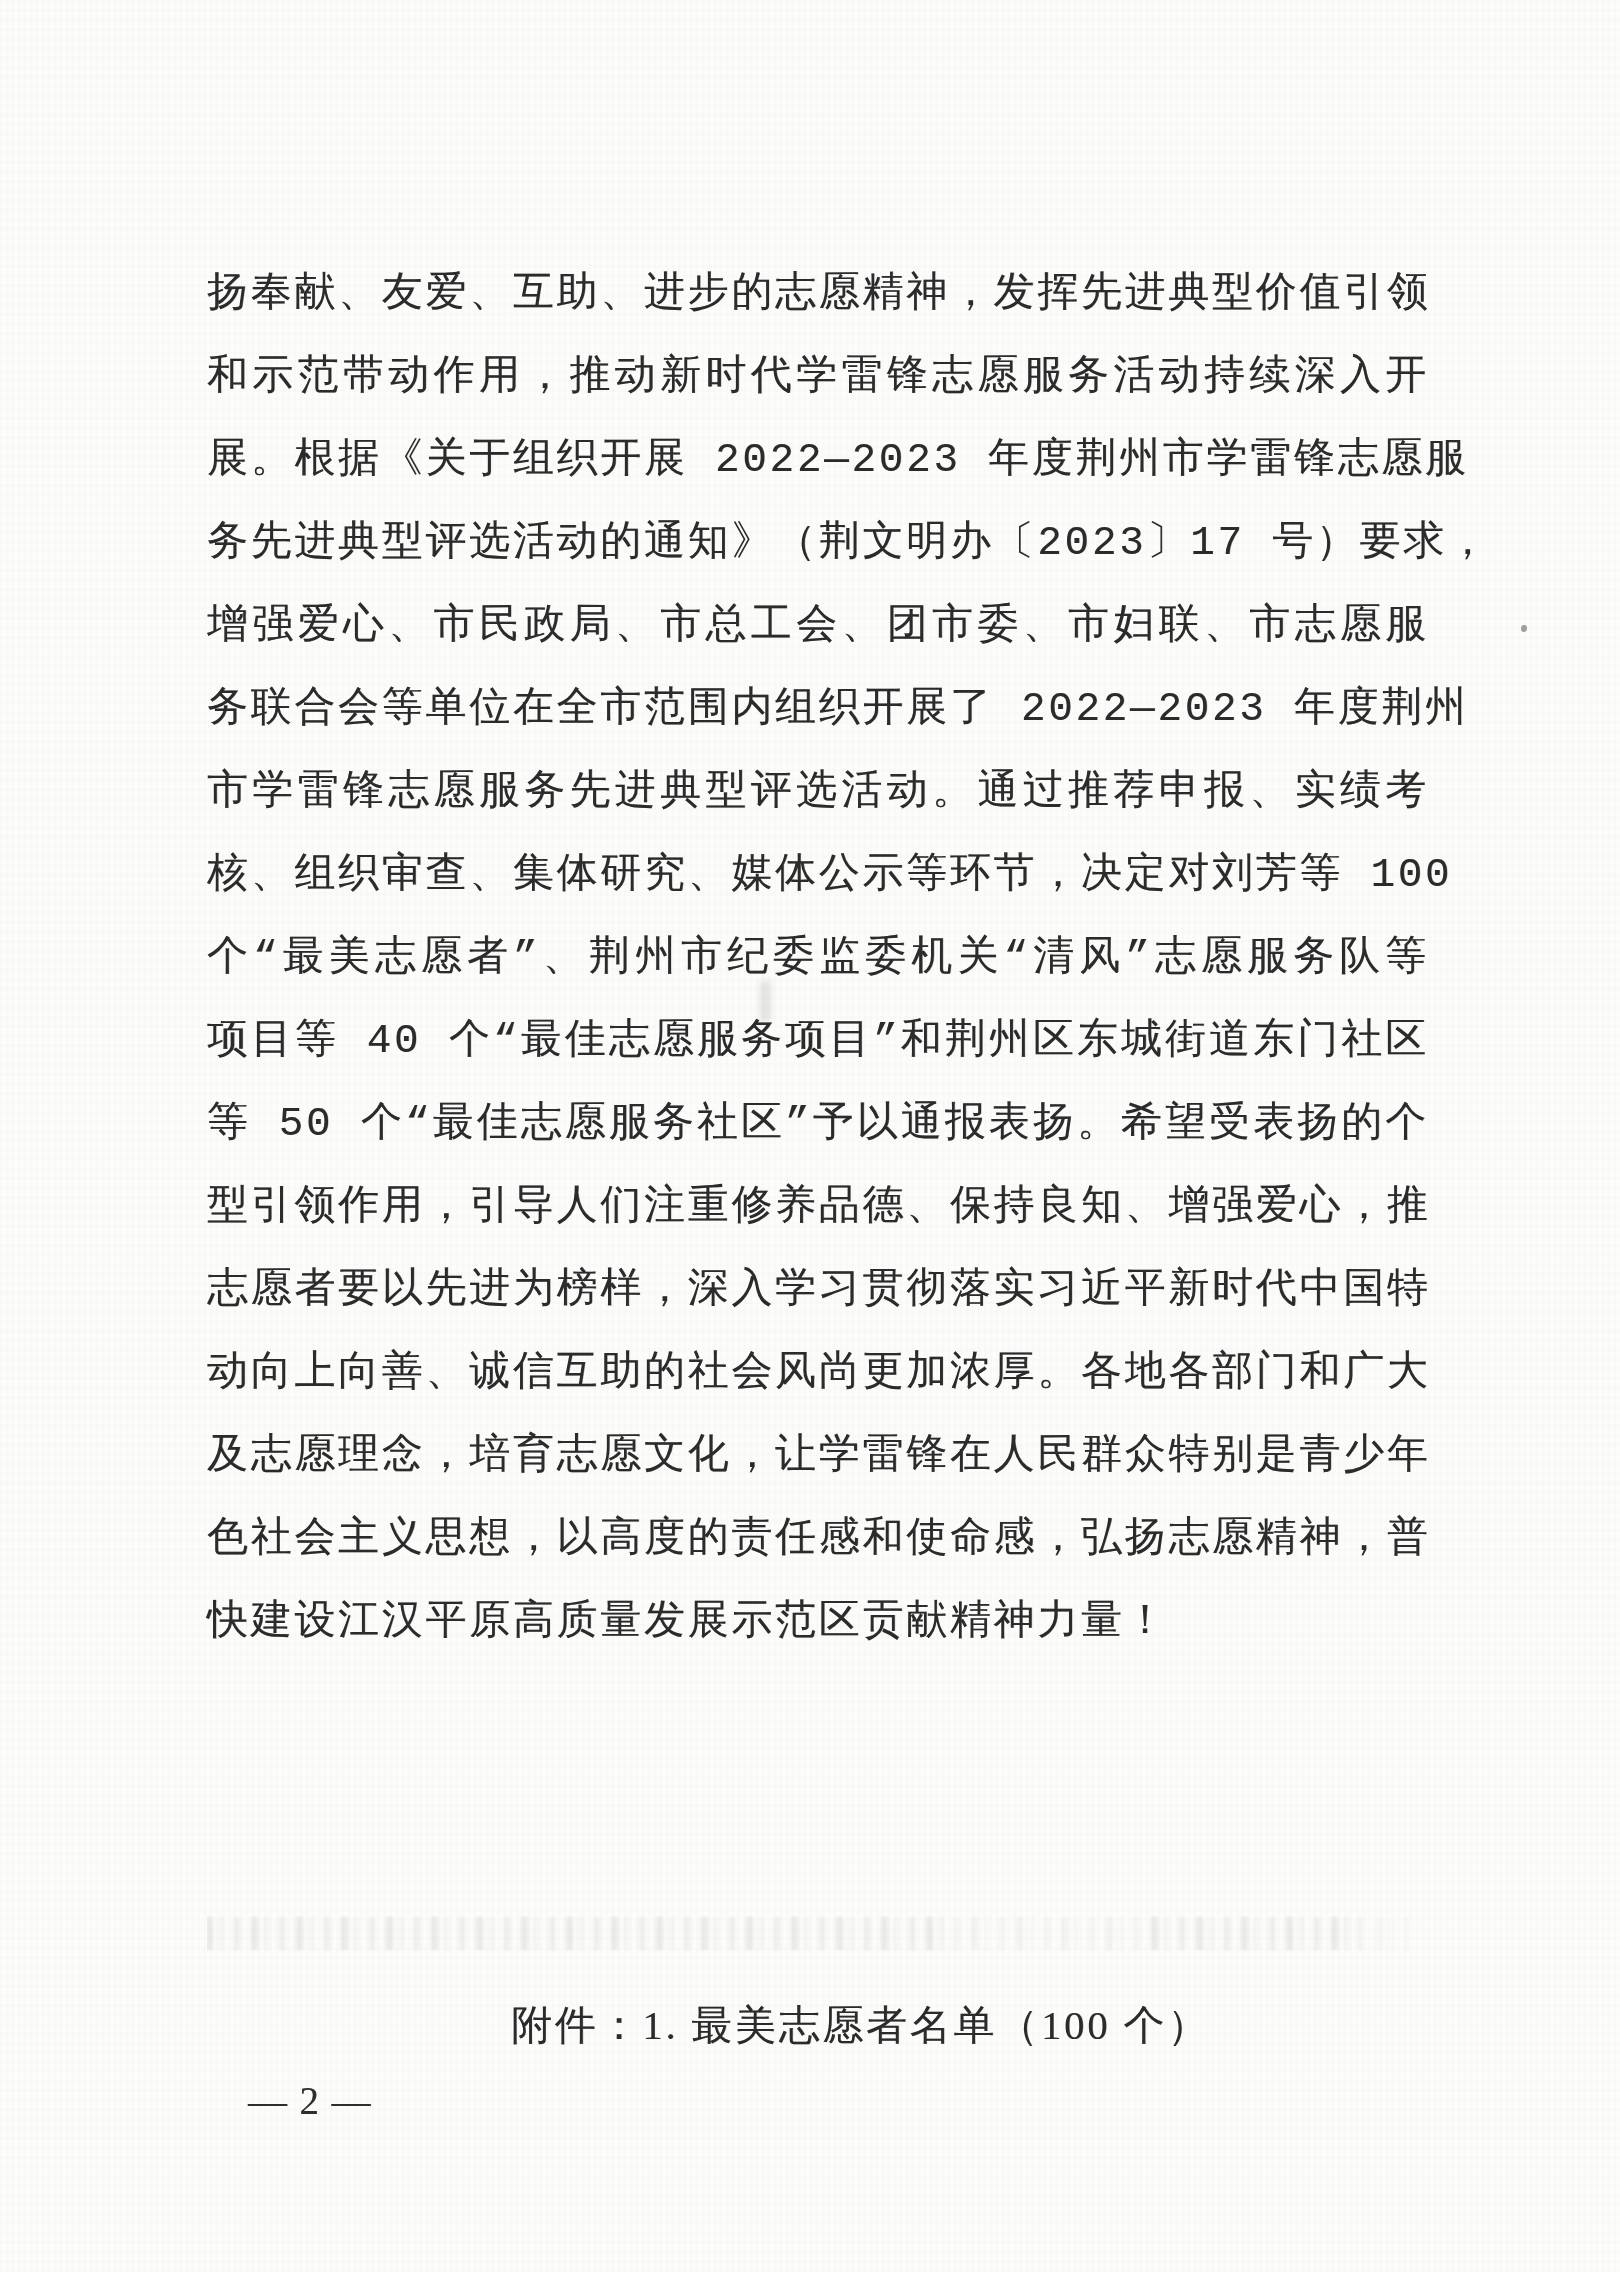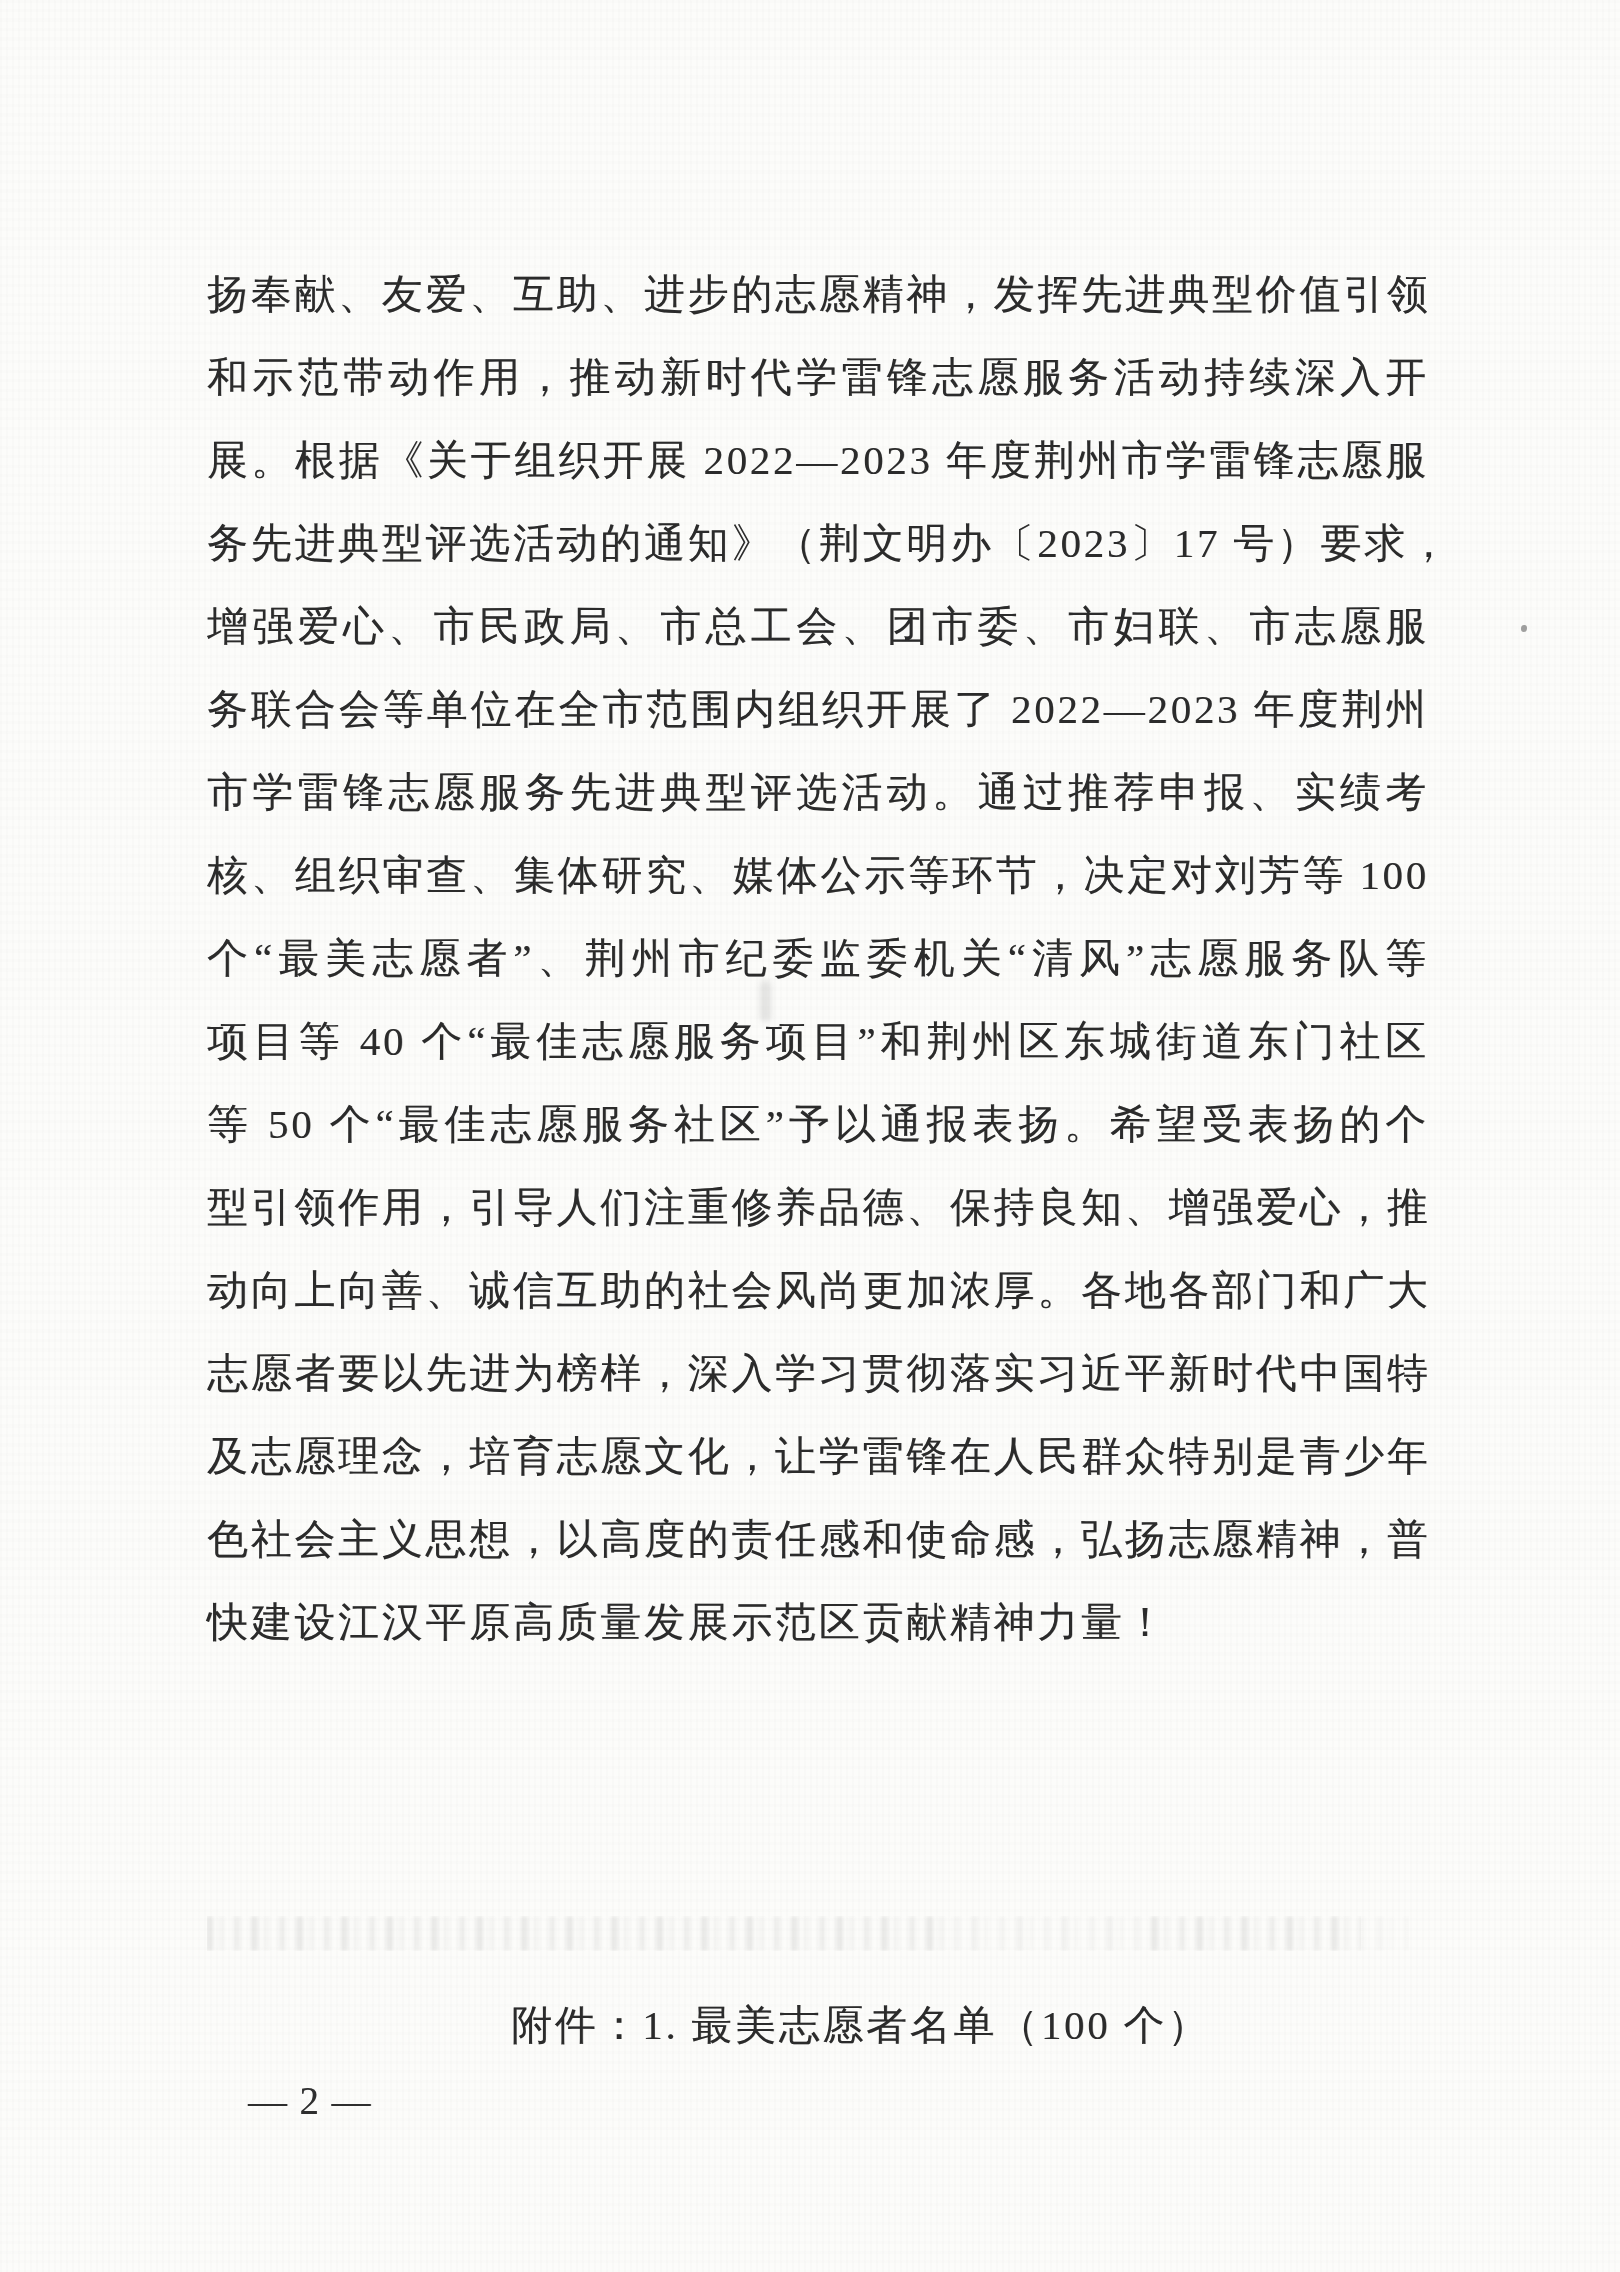--- a/index.html
+++ b/index.html
@@ -25,20 +25,21 @@
       repeating-linear-gradient(90deg, rgba(0,0,0,0.012) 0 2px, rgba(0,0,0,0) 2px 6px),
       repeating-linear-gradient(0deg, rgba(0,0,0,0.008) 0 3.4px, rgba(0,0,0,0) 3.4px 9.5px);
     pointer-events: none;
   }
   .doc-body {
     position: absolute;
     left: 207px;
     top: 253px;
     width: 1222px;
     color: #2b2b2b;
+    font-family: Liberation Mono, monospace;
   }
   .text-line {
     height: 83px;
     line-height: 83px;
     font-size: 41px;
     letter-spacing: 2.7px;
     white-space: nowrap;
     text-align: justify;
     text-align-last: justify;
     text-shadow: 0.4px 0.4px 0.6px rgba(70,70,70,0.45);
@@ -128,22 +129,22 @@
     <div class="text-line">展。根据《关于组织开展 2022—2023 年度荆州市学雷锋志愿服</div>
     <div class="text-line">务先进典型评选活动的通知》（荆文明办〔2023〕17 号）要求，</div>
     <div class="text-line">增强爱心、市民政局、市总工会、团市委、市妇联、市志愿服</div>
     <div class="text-line">务联合会等单位在全市范围内组织开展了 2022—2023 年度荆州</div>
     <div class="text-line">市学雷锋志愿服务先进典型评选活动。通过推荐申报、实绩考</div>
     <div class="text-line">核、组织审查、集体研究、媒体公示等环节，决定对刘芳等 100</div>
     <div class="text-line">个“最美志愿者”、荆州市纪委监委机关“清风”志愿服务队等</div>
     <div class="text-line">项目等 40 个“最佳志愿服务项目”和荆州区东城街道东门社区</div>
     <div class="text-line">等 50 个“最佳志愿服务社区”予以通报表扬。希望受表扬的个</div>
     <div class="text-line">型引领作用，引导人们注重修养品德、保持良知、增强爱心，推</div>
+    <div class="text-line">志愿者要以先进为榜样，深入学习贯彻落实习近平新时代中国特</div>
     <div class="text-line">动向上向善、诚信互助的社会风尚更加浓厚。各地各部门和广大</div>
-    <div class="text-line">志愿者要以先进为榜样，深入学习贯彻落实习近平新时代中国特</div>
     <div class="text-line">及志愿理念，培育志愿文化，让学雷锋在人民群众特别是青少年</div>
     <div class="text-line">色社会主义思想，以高度的责任感和使命感，弘扬志愿精神，普</div>
     <div class="text-line last-line">快建设江汉平原高质量发展示范区贡献精神力量！</div>
   </div>
 
   <div class="show-through"></div>
 
   <div class="attachment-line">附件：1. 最美志愿者名单（100 个）</div>
 
   <div class="page-number">— 2 —</div>

